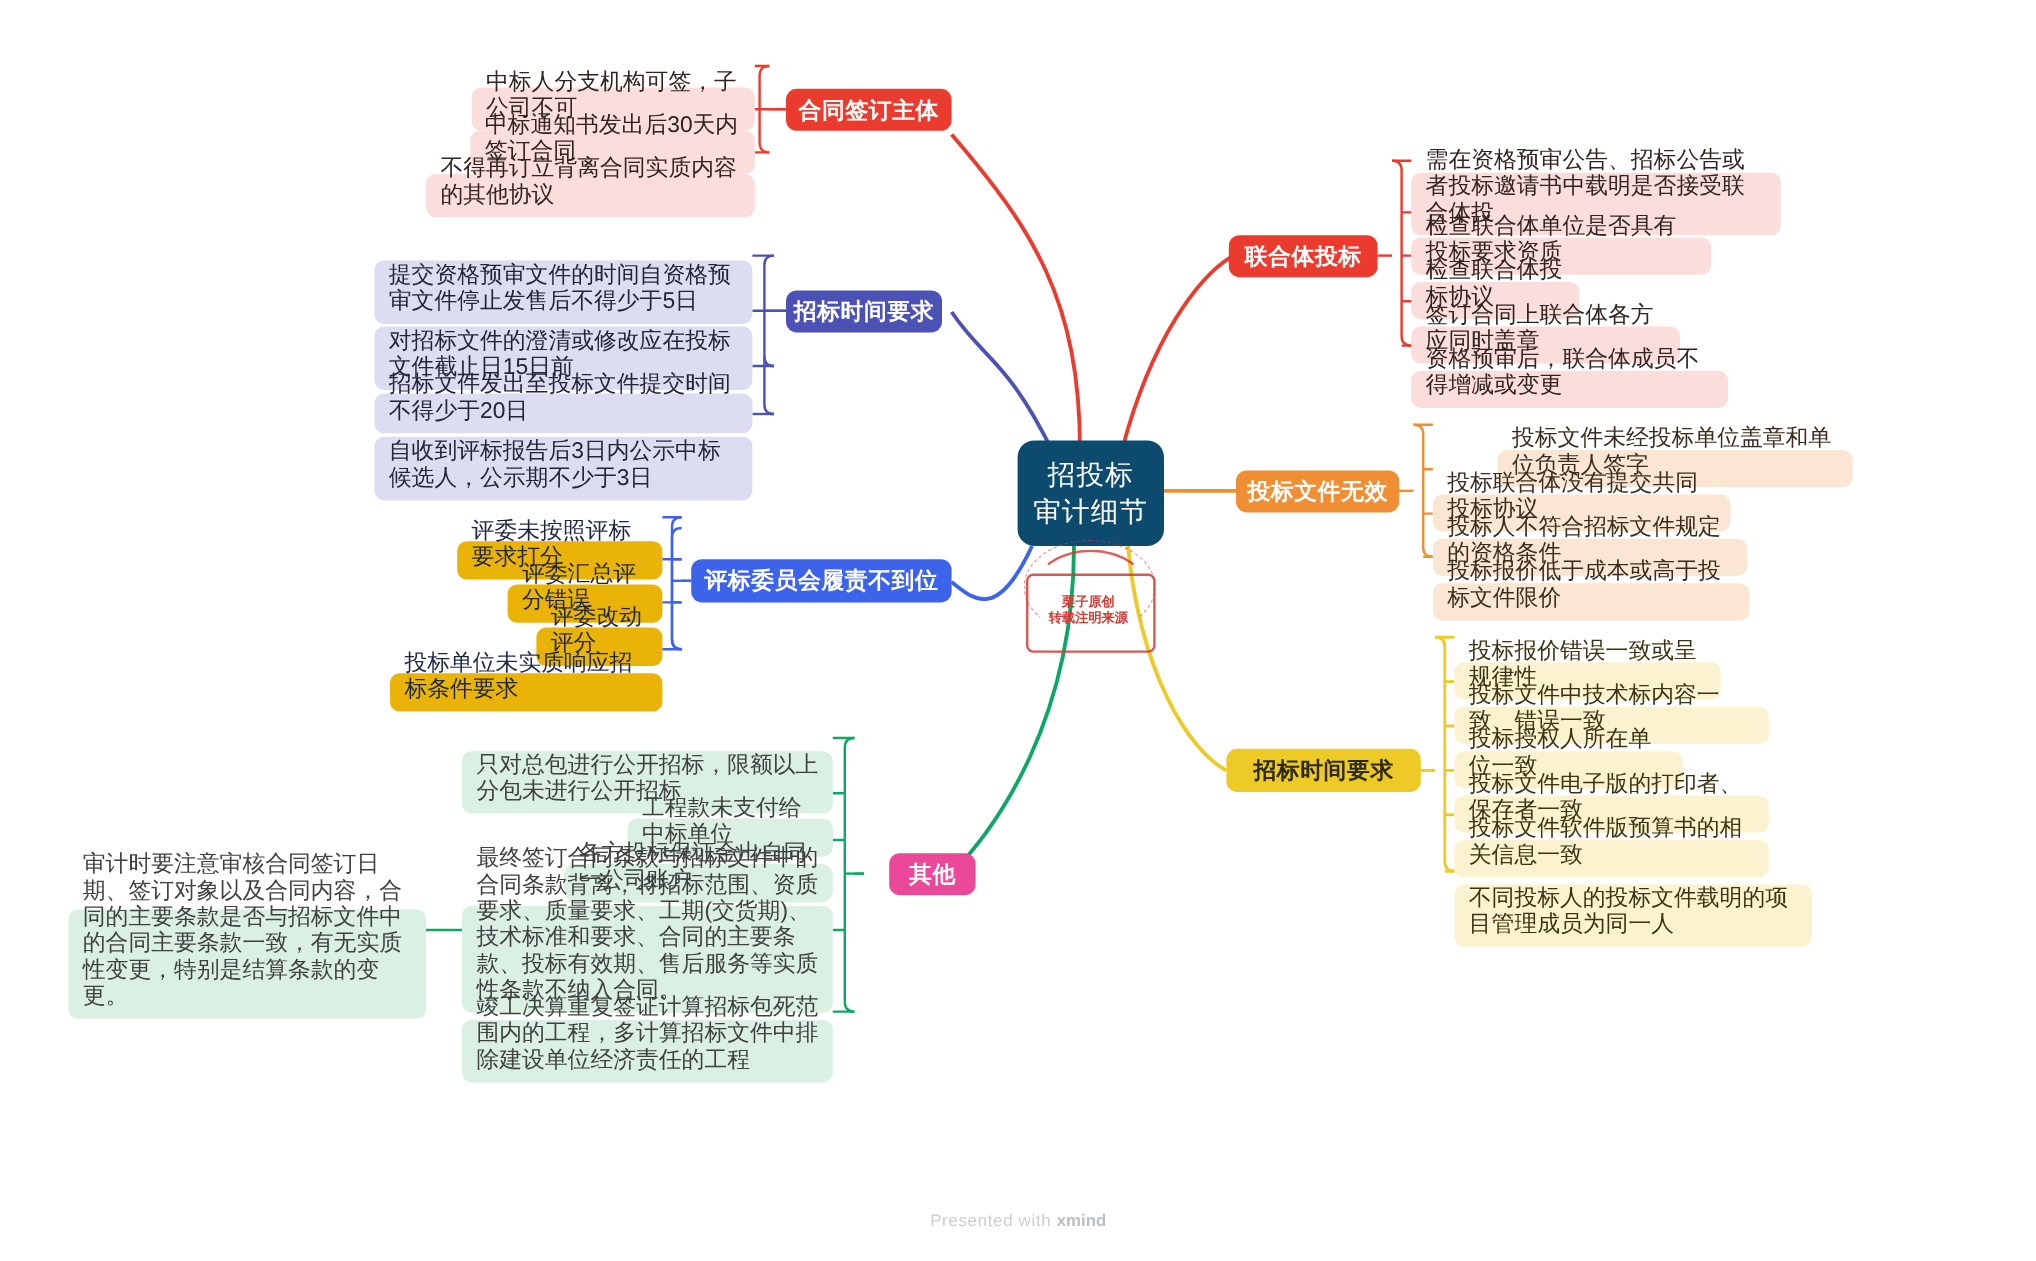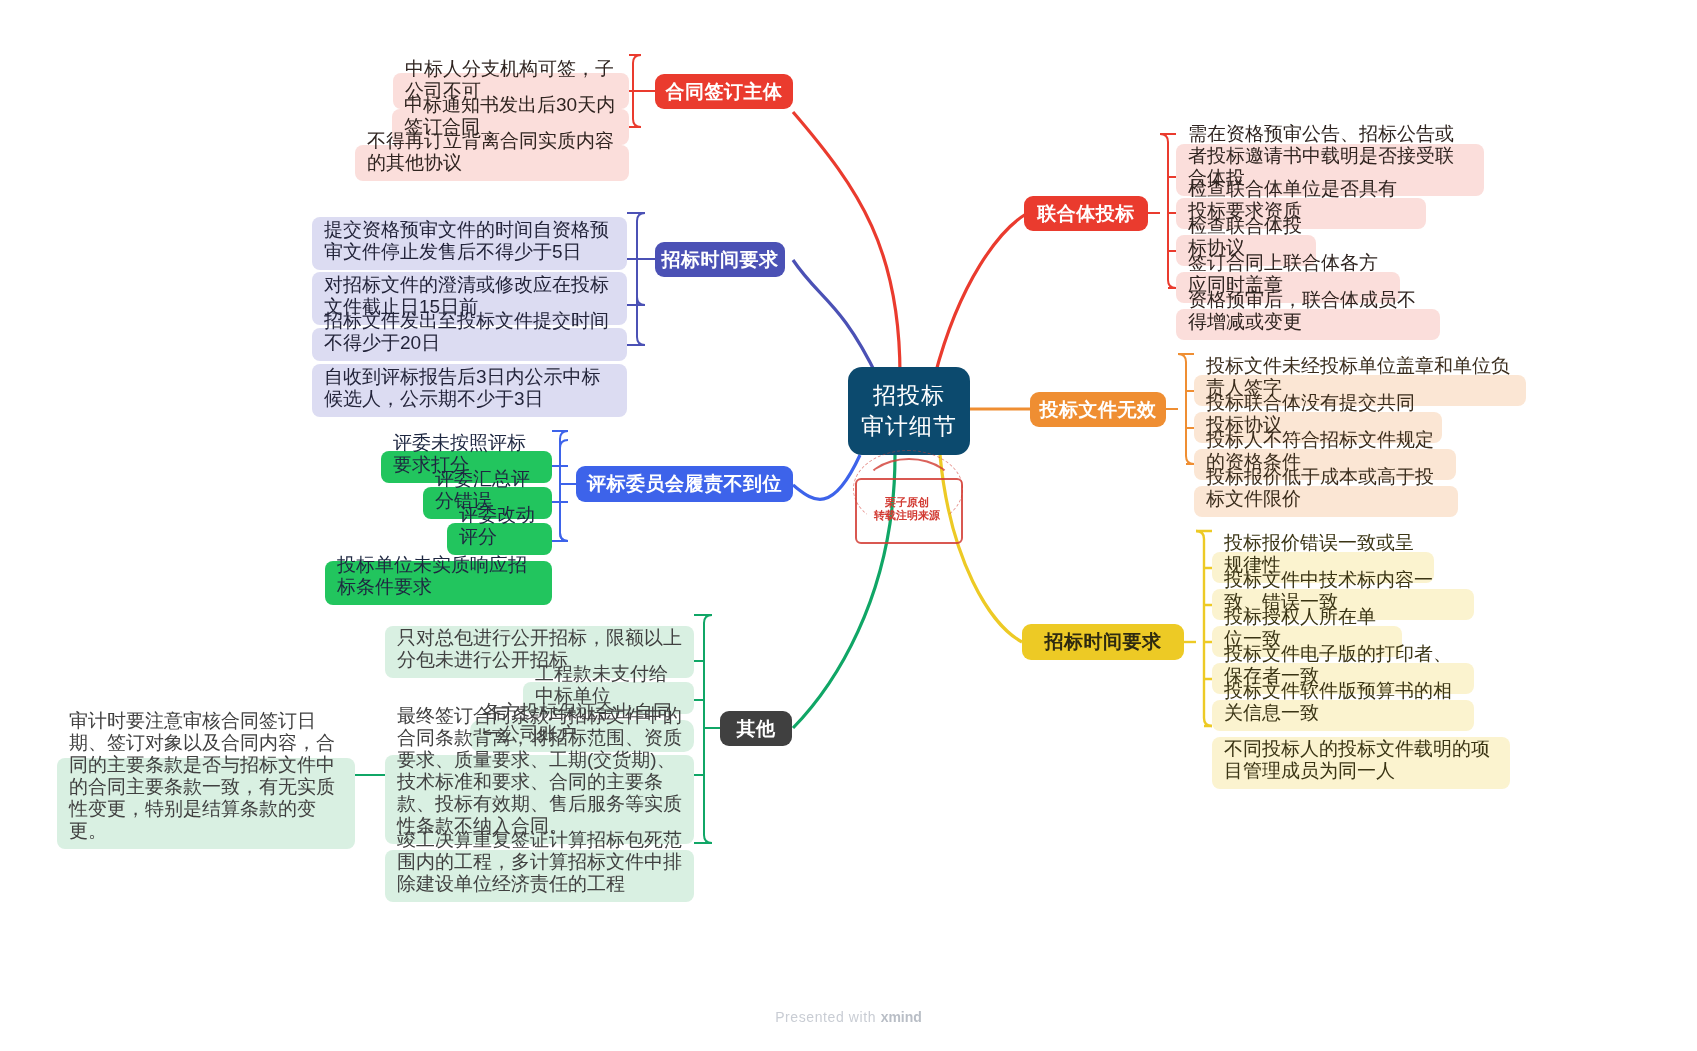--- a/index.html
+++ b/index.html
@@ -33,22 +33,22 @@
   .leaf.right{justify-content:flex-start;text-align:left;}
   .leaf.left{justify-content:flex-end;text-align:left;}
   .leaf.leftwrap{justify-content:flex-start;text-align:left;}
 
   
   .c-red    {background:#ea3b2e;}
   .l-red    {background:#fbdedb;color:#2f2420;}
   .c-purple {background:#4b51b5;}
   .l-purple {background:#dcdcf2;color:#23243a;}
   .c-blue   {background:#3d63ea;}
-  .l-blue   {background:#22c55e;color:#1e2740;}
-  .c-green  {background:#404040;}
+  .l-blue   {background:#eab308;color:#1e2740;}
+  .c-green  {background:#ec4899;margin-left:21px;}
   .l-green  {background:#d9f0e2;color:#404040;}
   .c-orange {background:#ef8e32;}
   .l-orange {background:#fbe6d4;color:#3a2c1c;}
   .c-yellow {background:#edca25;color:#2e2a10;}
   .l-yellow {background:#fbf3cf;color:#3a3414;}
 
   
   .stamp{
     position:absolute;width:104px;height:62px;
     display:flex;align-items:center;justify-content:center;
@@ -182,21 +182,21 @@
   </div>
   <div class="node leaf l-blue left" style="left:381px;top:415px;width:171px;height:32px;">
     <span>评委未按照评标要求打分</span>
   </div>
   <div class="node leaf l-blue left" style="left:423px;top:451px;width:129px;height:32px;">
     <span>评委汇总评分错误</span>
   </div>
   <div class="node leaf l-blue left" style="left:447px;top:487px;width:105px;height:32px;">
     <span>评委改动评分</span>
   </div>
-  <div class="node leaf l-blue left" style="left:325px;top:525px;width:227px;height:44px;">
+  <div class="node leaf l-blue left" style="left:325px;top:525px;width:227px;height:32px;">
     <span>投标单位未实质响应招标条件要求</span>
   </div>
 
   <div class="node branch c-green" style="left:720px;top:711px;width:72px;height:35px;">
     <span>其他</span>
   </div>
   <div class="node leaf l-green leftwrap" style="left:385px;top:590px;width:309px;height:52px;">
     <span>只对总包进行公开招标，限额以上分包未进行公开招标</span>
   </div>
   <div class="node leaf l-green left" style="left:523px;top:646px;width:171px;height:32px;">
@@ -230,21 +230,21 @@
   <div class="node leaf l-red right" style="left:1176px;top:236px;width:224px;height:31px;">
     <span>签订合同上联合体各方应同时盖章</span>
   </div>
   <div class="node leaf l-red right" style="left:1176px;top:273px;width:264px;height:31px;">
     <span>资格预审后，联合体成员不得增减或变更</span>
   </div>
 
   <div class="node branch c-orange" style="left:1030px;top:392px;width:136px;height:35px;">
     <span>投标文件无效</span>
   </div>
-  <div class="node leaf l-orange right" style="left:1194px;top:339px;width:332px;height:31px;">
+  <div class="node leaf l-orange right" style="left:1248px;top:339px;width:296px;height:31px;">
     <span>投标文件未经投标单位盖章和单位负责人签字</span>
   </div>
   <div class="node leaf l-orange right" style="left:1194px;top:376px;width:248px;height:31px;">
     <span>投标联合体没有提交共同投标协议</span>
   </div>
   <div class="node leaf l-orange right" style="left:1194px;top:413px;width:262px;height:31px;">
     <span>投标人不符合招标文件规定的资格条件</span>
   </div>
   <div class="node leaf l-orange right" style="left:1194px;top:450px;width:264px;height:31px;">
     <span>投标报价低于成本或高于投标文件限价</span>

